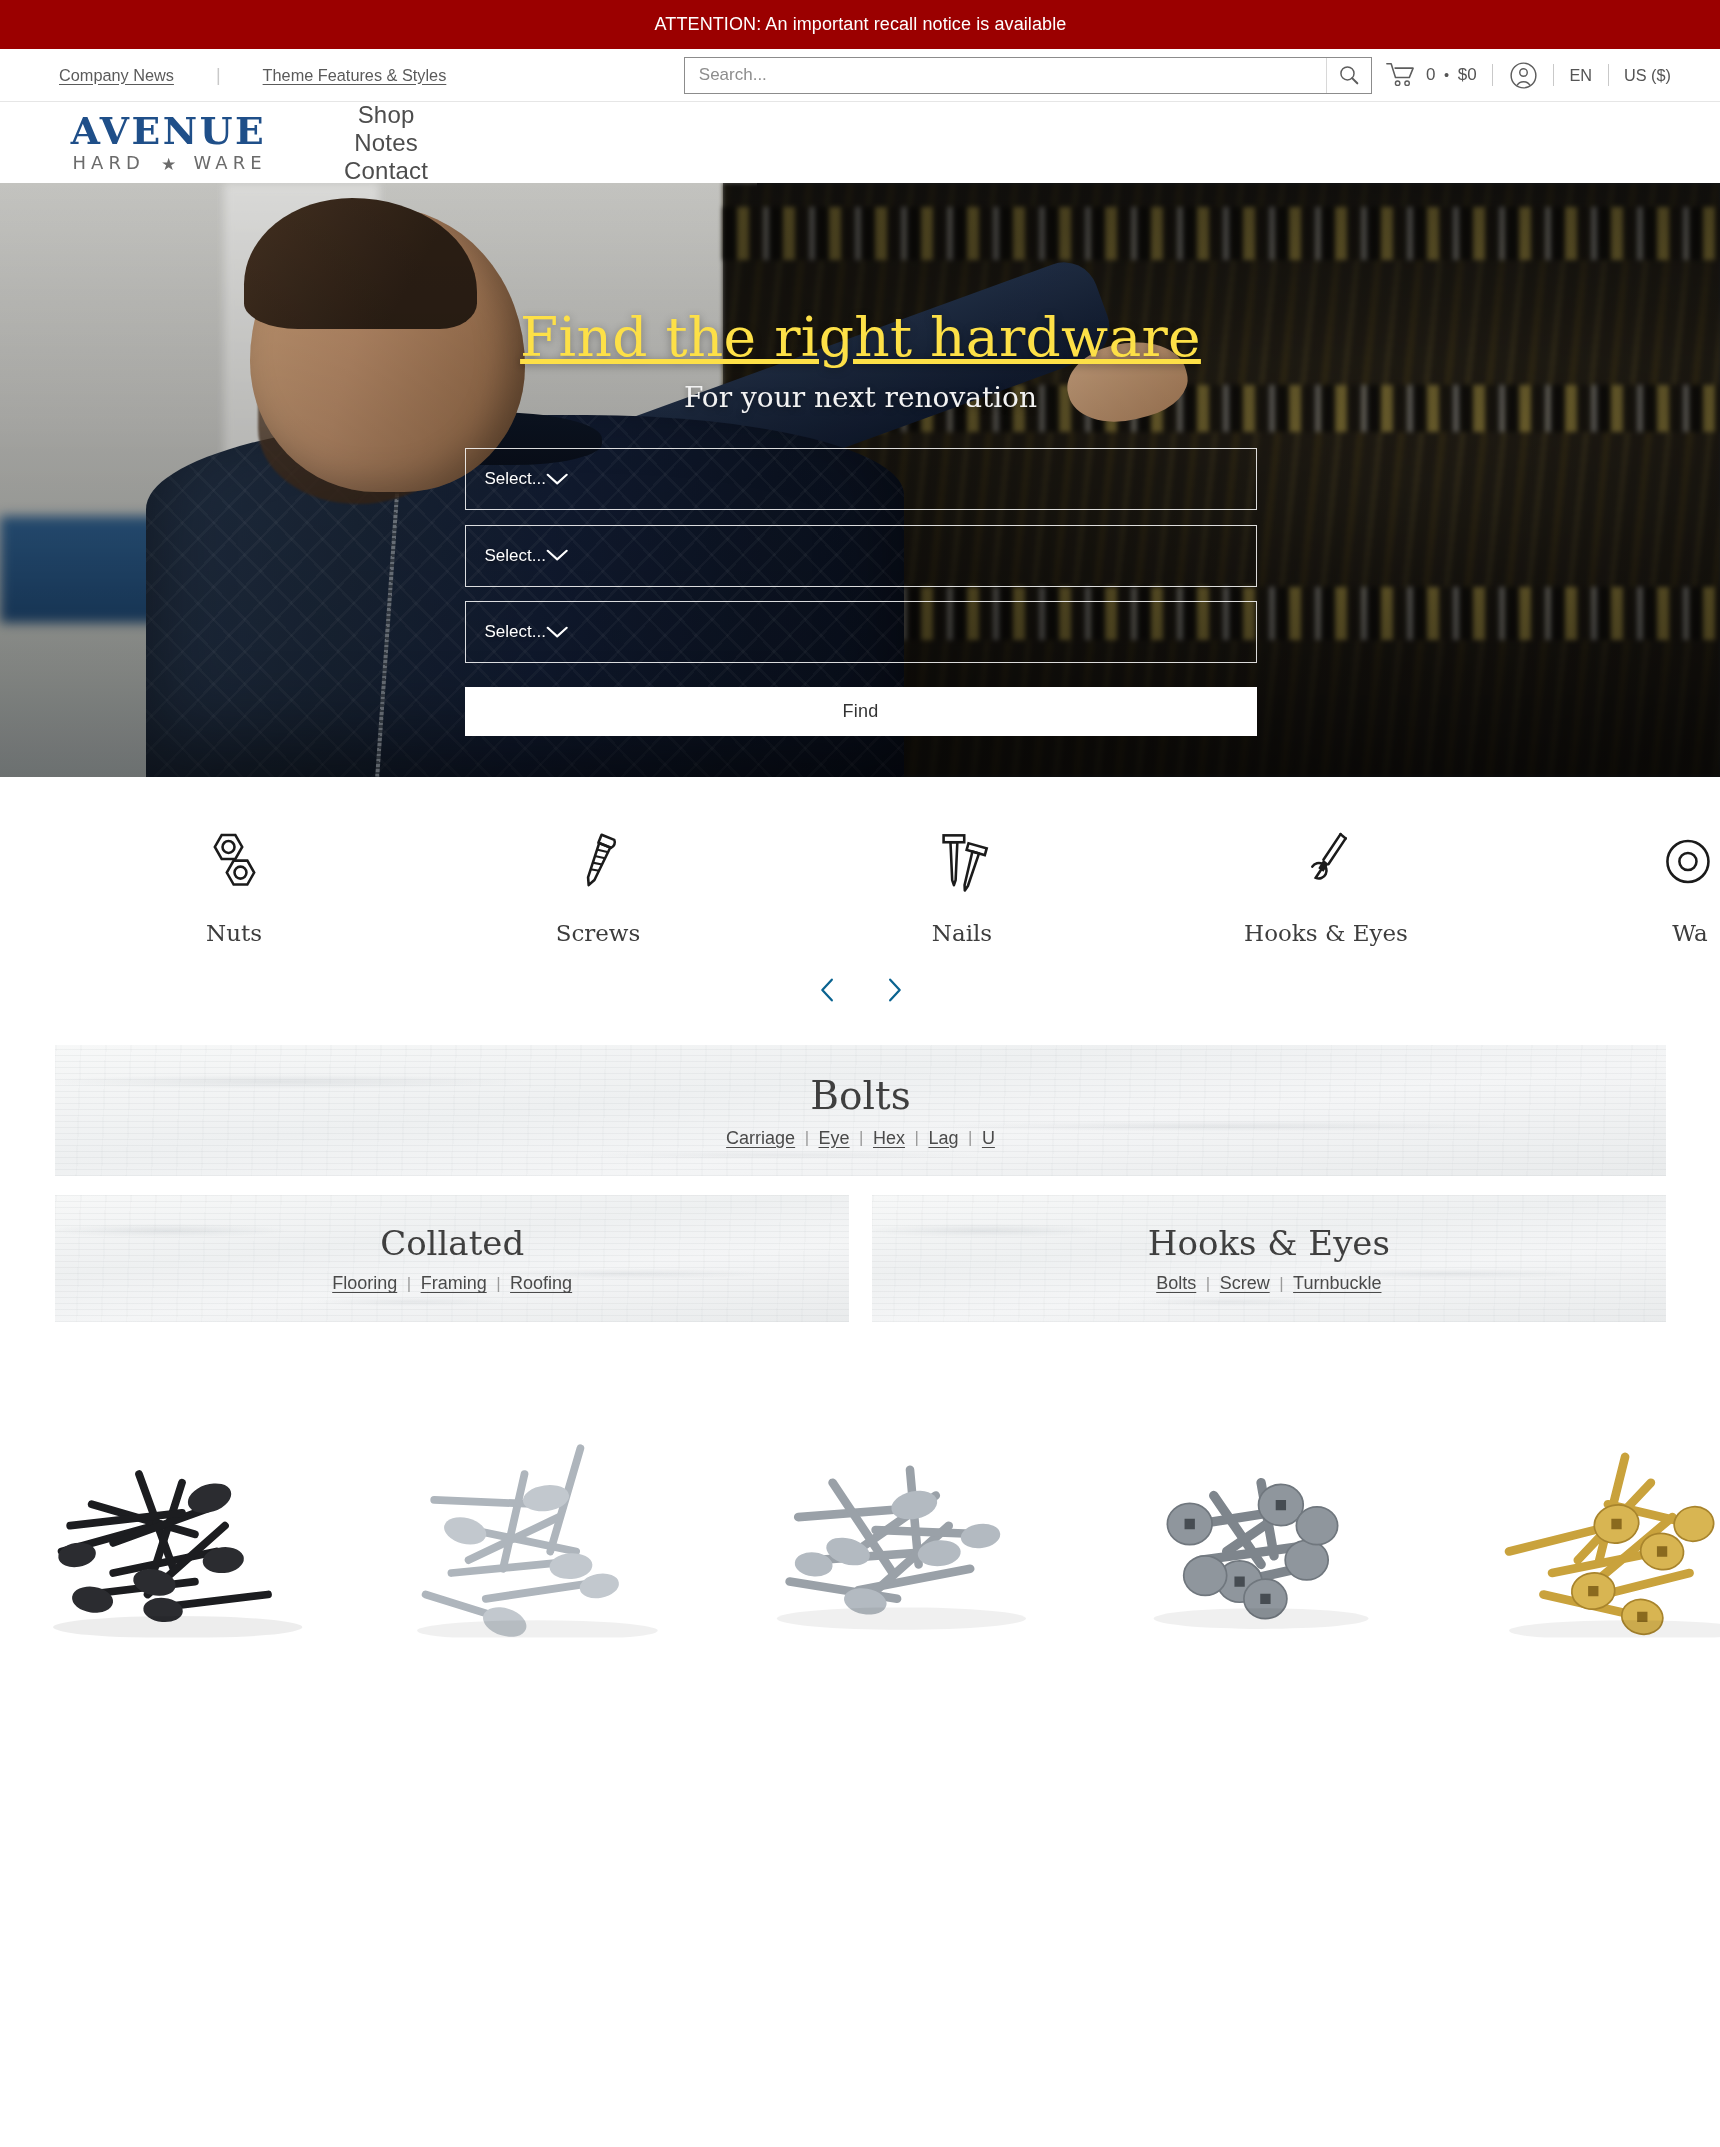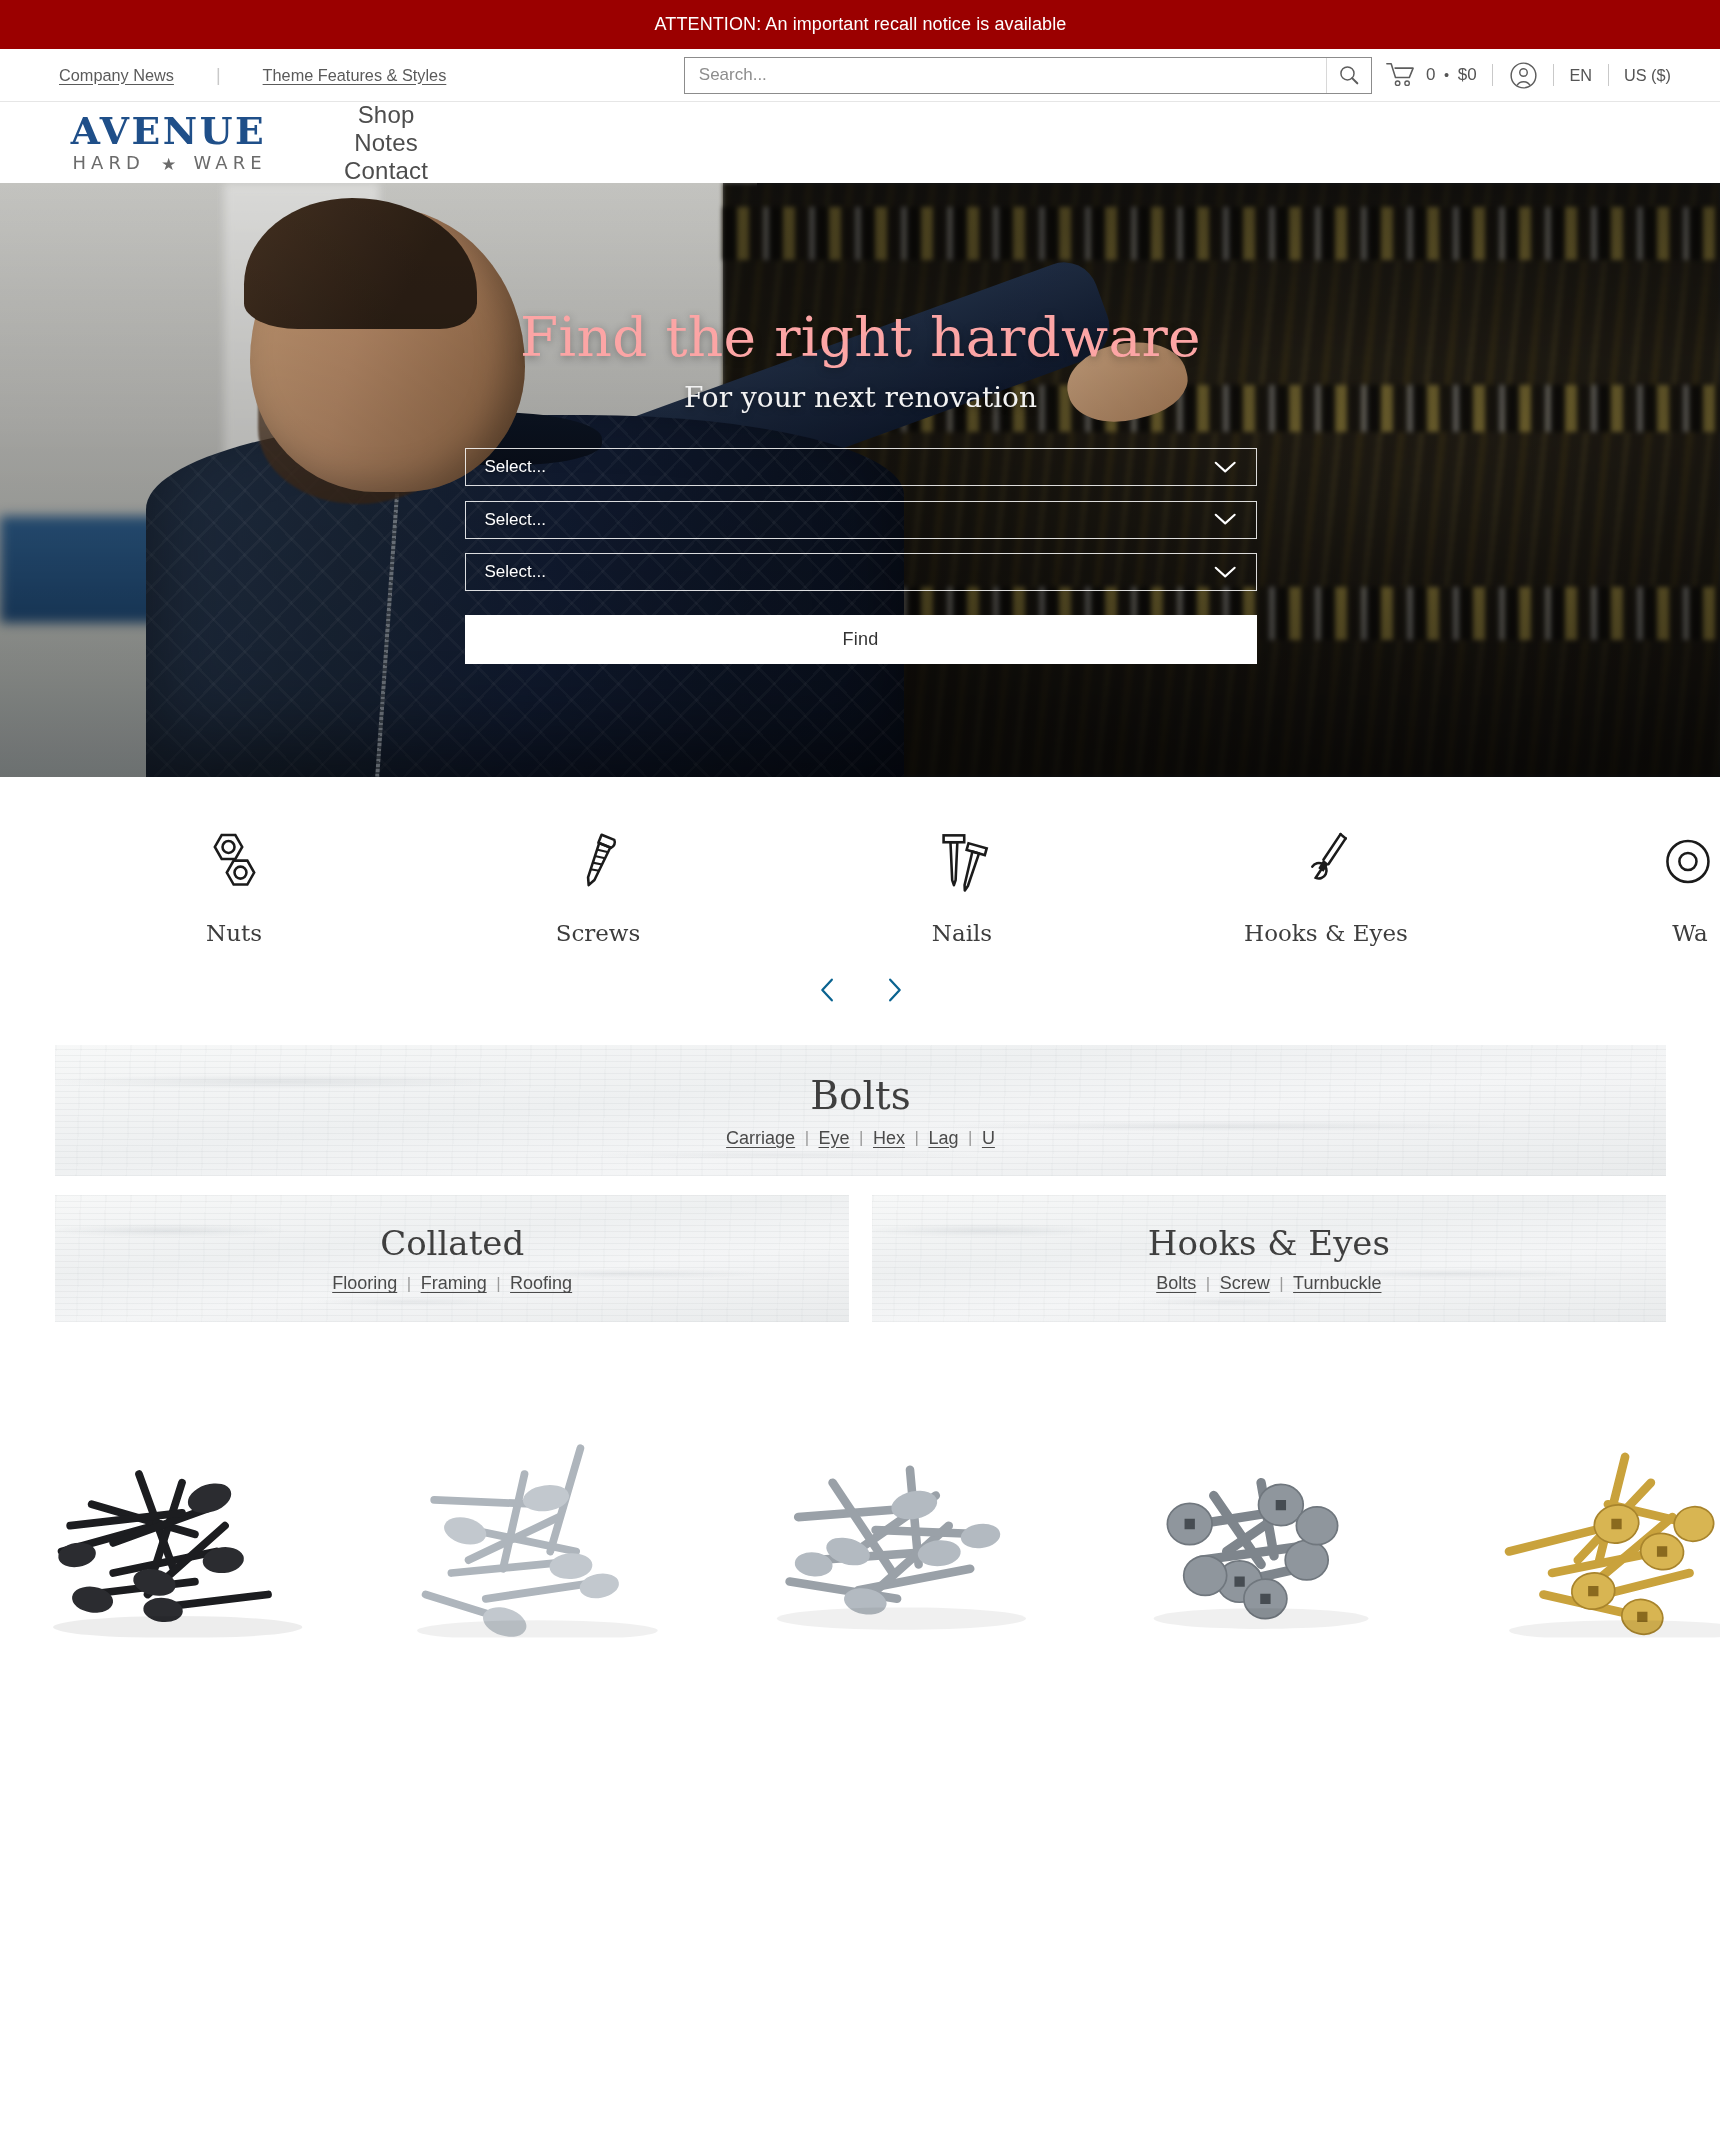--- a/index.html
+++ b/index.html
@@ -227,46 +227,46 @@
     position: absolute;
     inset: 0;
     display: flex;
     flex-direction: column;
     align-items: center;
     padding-top: 122px;
   }
   .hero-title {
     font-family: "DejaVu Serif", serif;
     font-size: 55px;
-    color: #fca5a5;
+    color: #fde047;
     font-weight: 400;
     letter-spacing: 0.3px;
     text-shadow: 0 1.7px 8.6px rgba(0,0,0,.35);
+    text-decoration: underline;
   }
   .hero-sub {
     font-family: "DejaVu Serif", serif;
     font-size: 28px;
     color: #f2f2f2;
     margin-top: 12px;
     font-weight: 400;
     text-shadow: 0 1.7px 6.9px rgba(0,0,0,.35);
   }
   .hero-form {
     width: 792px;
     margin-top: 34px;
     display: flex;
     flex-direction: column;
     gap: 14.6px;
   }
   .hero-select {
-    height: 38px;
+    height: 62px;
     border: 0.9px solid rgba(255,255,255,.85);
     display: flex;
     align-items: center;
-    justify-content: space-between;
     padding: 0 19px;
     color: #ffffff;
     font-size: 17px;
     cursor: pointer;
     background: transparent;
   }
   .hero-select span { text-shadow: 0 0.9px 3.4px rgba(0,0,0,.45); }
   .find-btn {
     margin-top: 9.5px;
     height: 49px;

